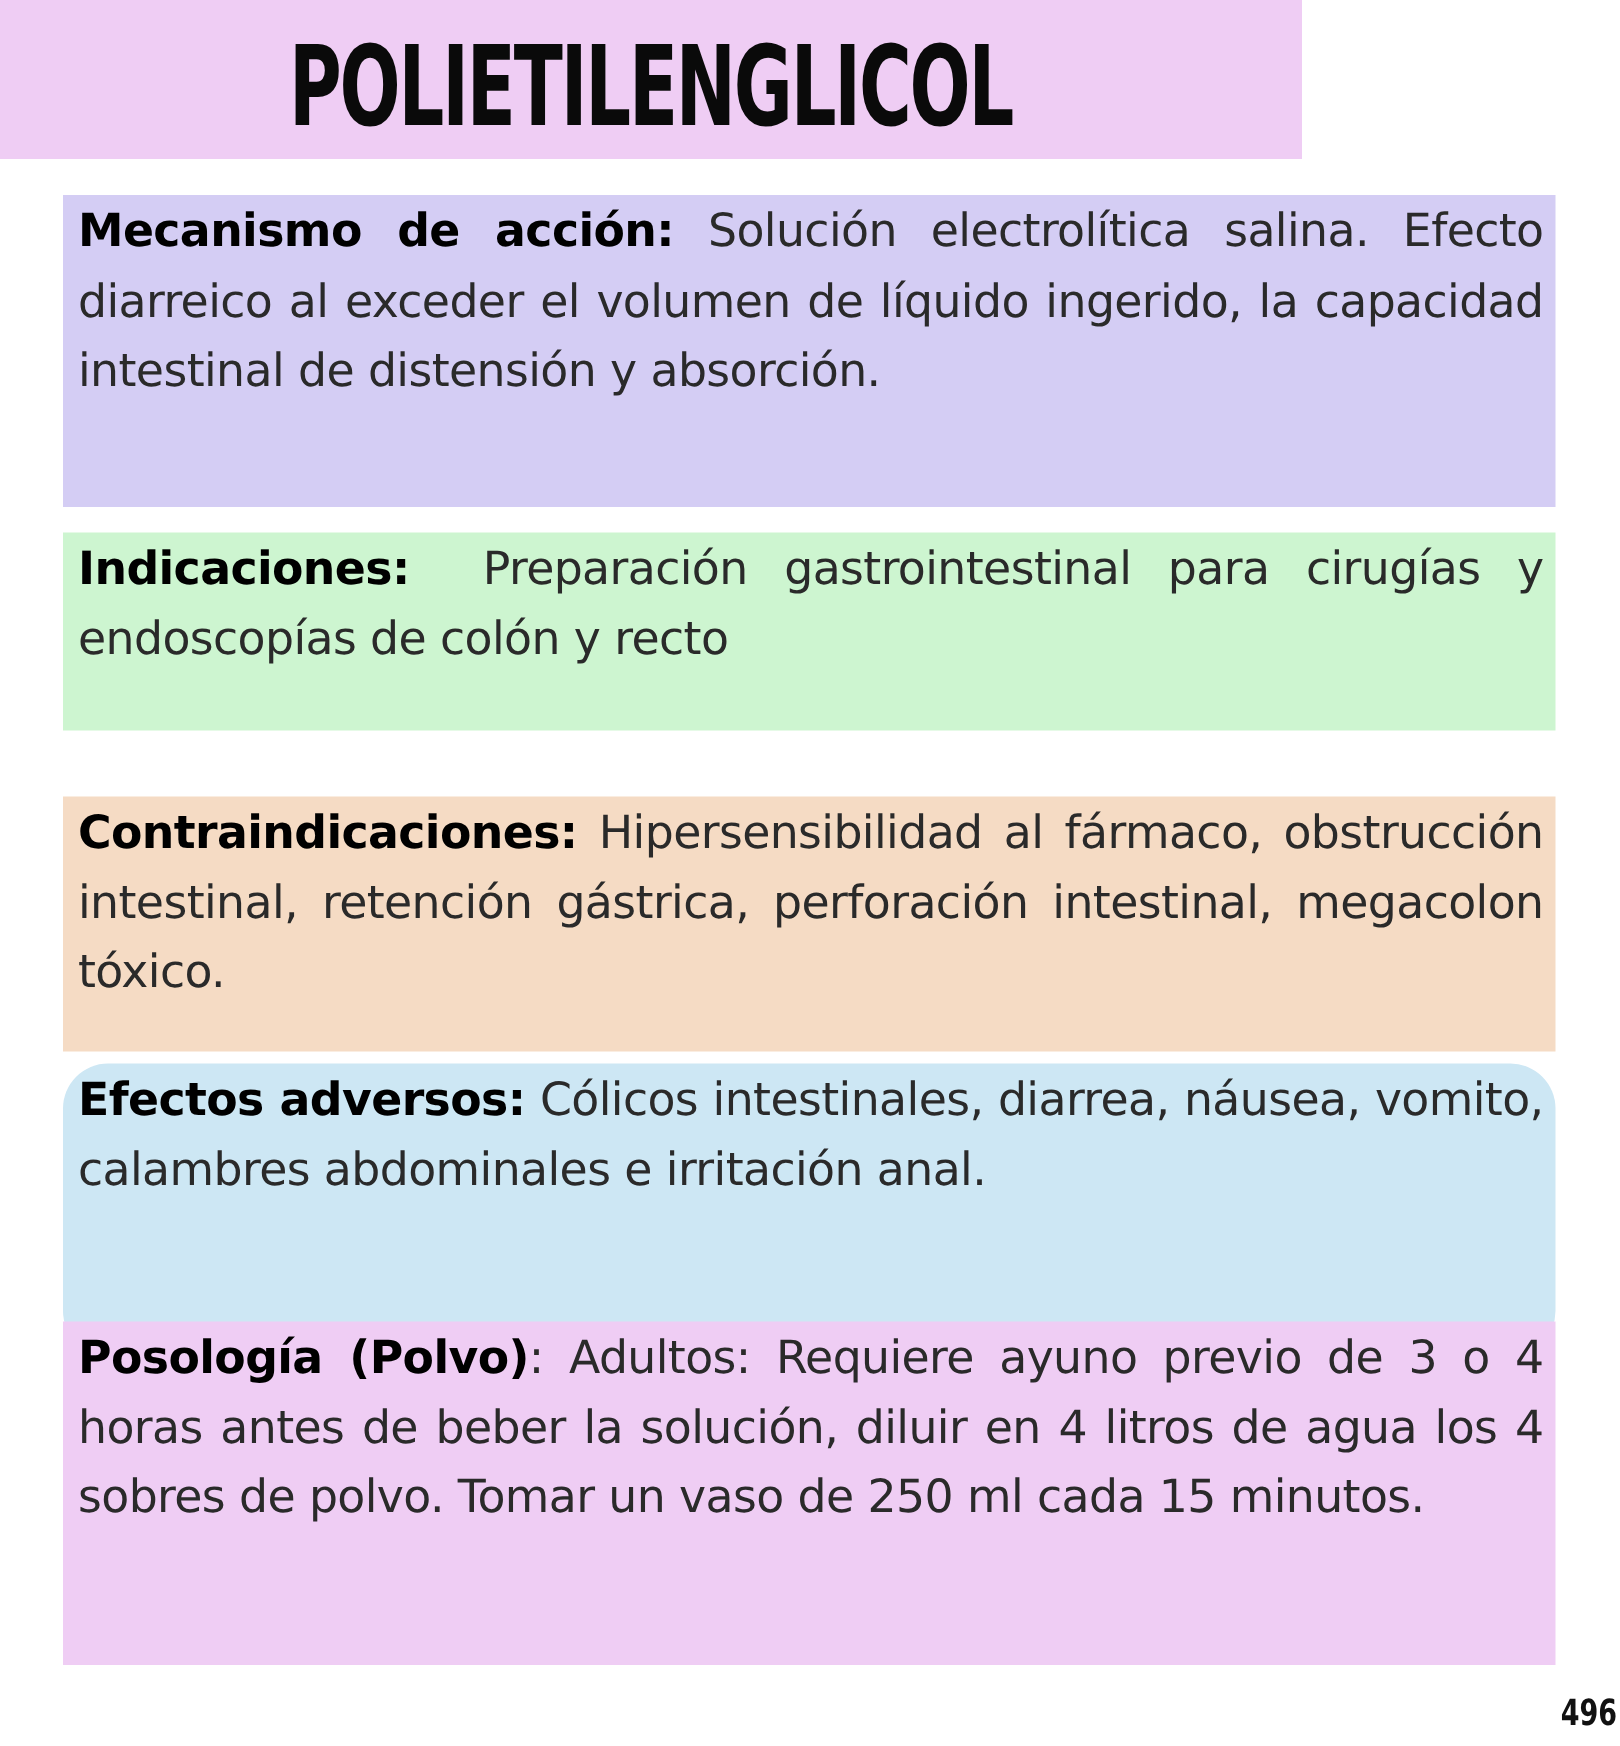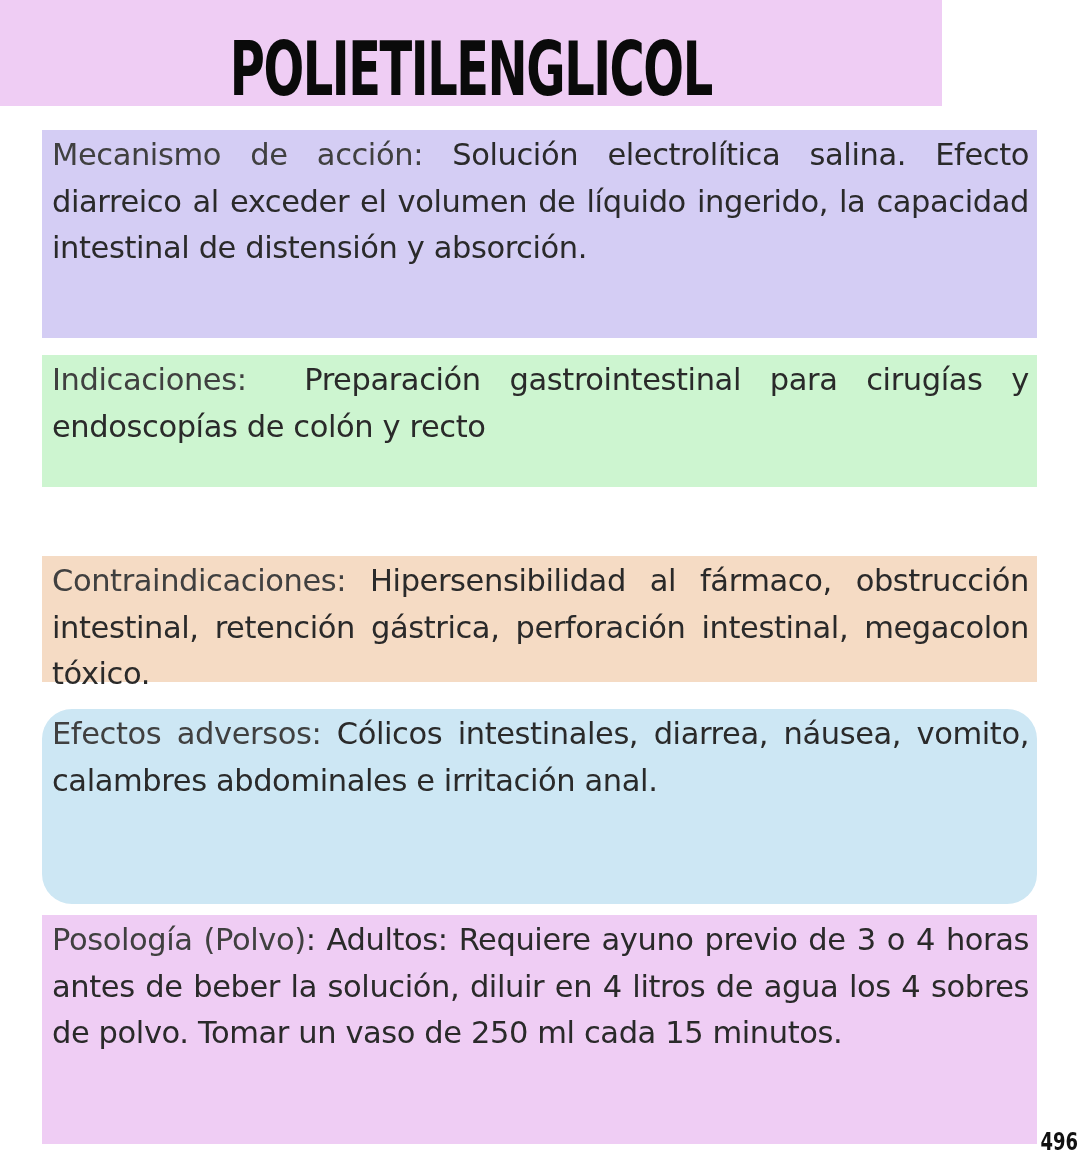--- a/index.html
+++ b/index.html
@@ -1,36 +1,36 @@
 <!DOCTYPE html>
 <html><head>
   <meta charset="utf-8">
   <style>
     html, body { margin: 0; padding: 0; }
     body {
       width: 1080px; height: 1164px; background: #ffffff; position: relative; overflow: hidden;
       font-family: "DejaVu Sans", sans-serif; color: #1c1c1c;
     }
     .header {
-      position: absolute; left: 0; top: 0; width: 942px; height: 106px;
-      background: #efcdf4; display: flex; align-items: flex-end; justify-content: center;
+      position: absolute; left: 0; top: 0; width: 868px; height: 106px;
+      background: #efcdf4; display: flex; align-items: center; justify-content: center;
     }
     .title {
       font-family: "DejaVu Sans Condensed", "DejaVu Sans", sans-serif;
       font-weight: bold; font-size: 74px; letter-spacing: -2px; color: #0a0a0a;
       transform: scaleX(0.72); transform-origin: center; margin-top: 10px;
       line-height: 1;
     }
     .section {
       position: absolute; left: 42px; width: 995px; box-sizing: border-box;
       padding: 2px 8px 0 10px; font-size: 30.5px; line-height: 46.5px;
       text-align: justify; text-align-last: left;
       letter-spacing: -0.4px;
     }
-    .section .label { font-weight: normal; color: #404040; }
+    .section .label { font-weight: bold; color: #000000; }
     .section .text { color: #2a2a2a; }
     .page-number {
       position: absolute; right: 2px; bottom: 8px; font-weight: bold; font-size: 24px;
       transform: scaleX(0.75); transform-origin: right; color: #111;
     }
   </style>
 </head>
 <body>
 
 <div class="header">
@@ -38,25 +38,25 @@
 </div>
 
 <div class="section" style="top:130px; height:208px; background:#d4cdf4;">
   <span class="label">Mecanismo de acción:</span><span class="text"> Solución electrolítica salina. Efecto diarreico al exceder el volumen de líquido ingerido, la capacidad intestinal de distensión y absorción.</span>
 </div>
 
 <div class="section" style="top:355px; height:132px; background:#cdf5d0;">
   <span class="label">Indicaciones:</span><span class="text" style="white-space:pre-wrap;">  Preparación gastrointestinal para cirugías y endoscopías de colón y recto</span>
 </div>
 
-<div class="section" style="top:556px; height:126px; background:#f5dbc4;">
+<div class="section" style="top:531px; height:170px; background:#f5dbc4;">
   <span class="label">Contraindicaciones:</span><span class="text"> Hipersensibilidad al fármaco, obstrucción intestinal, retención gástrica, perforación intestinal, megacolon tóxico.</span>
 </div>
 
 <div class="section" style="top:709px; height:195px; background:#cde7f4;border-radius:30px;">
   <span class="label">Efectos adversos:</span><span class="text"> Cólicos intestinales, diarrea, náusea, vomito, calambres abdominales e irritación anal.</span>
 </div>
 
-<div class="section" style="top:915px; height:229px; background:#efcdf4;">
+<div class="section" style="top:881px; height:229px; background:#efcdf4;">
   <span class="label">Posología (Polvo)</span><span class="text">: Adultos: Requiere ayuno previo de 3 o 4 horas antes de beber la solución, diluir en 4 litros de agua los 4 sobres de polvo. Tomar un vaso de 250 ml cada 15 minutos.</span>
 </div>
 
 <div class="page-number">496</div>
 
 </body></html>

